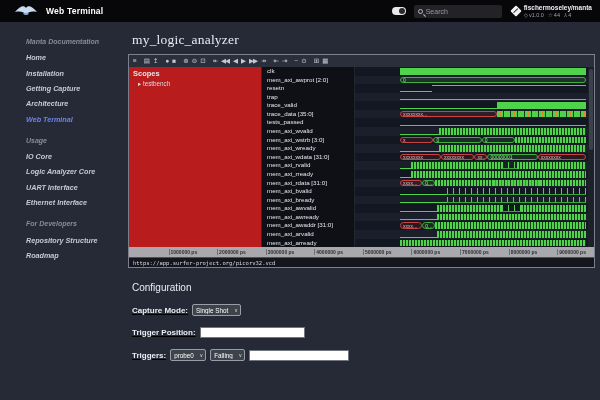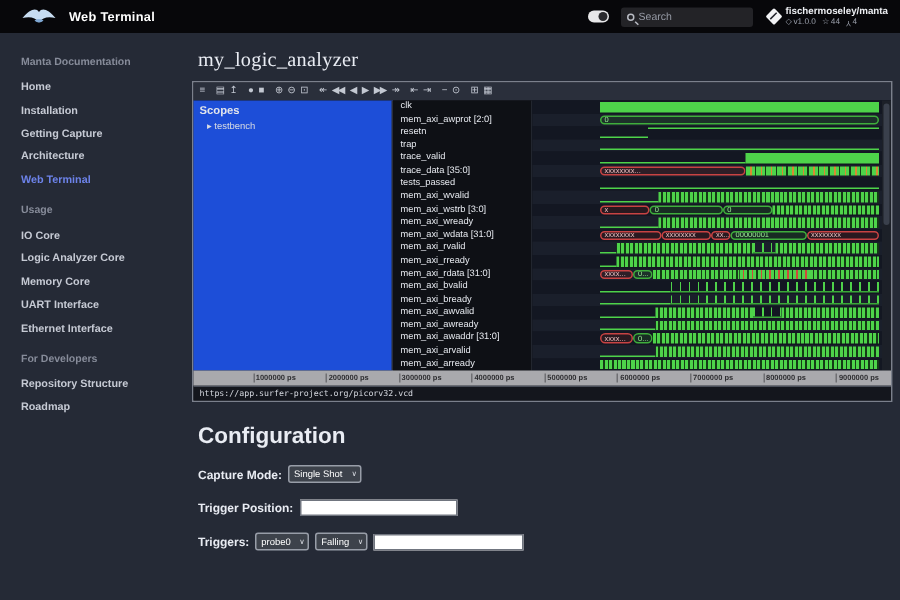--- a/index.html
+++ b/index.html
@@ -20,42 +20,42 @@
   .search-ph { color:#9599a4; font-size:7px; }
   .repo { display:flex; align-items:center; gap:4px; margin-left:10px; }
   .git-diamond { width:8px; height:8px; background:#f2f3f5; transform:rotate(45deg); border-radius:1px; position:relative; flex:none; }
   .git-diamond::after{ content:""; position:absolute; left:3px; top:1px; width:1px; height:6px; background:#20222a; }
   .repo-col { display:flex; flex-direction:column; line-height:1.25; }
   .repo-name { color:#eceef2; font-size:6.5px; font-weight:bold; }
   .repo-facts { color:#9ba0ac; font-size:5.5px; display:flex; gap:4px; }
   .repo-facts span { display:flex; gap:1px; align-items:center; }
 
   
-  .sidebar { position:absolute; top:22px; left:0; width:120px; bottom:0; padding:14px 6px 12px 14px; }
+  .sidebar { position:absolute; top:22px; left:12px; width:120px; bottom:0; padding:14px 6px 12px 14px;font-style:italic; }
   .nav-section-title { color:#878c9a; font-size:7px; font-weight:bold; margin:10px 0 5px 0; }
   .nav-section-title:first-child { margin-top:2px; }
   .nav-item { color:#c6cad4; font-size:7.2px; font-weight:bold; padding:3.2px 0; cursor:pointer; }
   .nav-item.active { color:#6d83ea; }
 
   
   .main { position:absolute; top:22px; left:120px; right:0; bottom:0; padding:8px 0 0 8px; }
   .page-title { color:#e9ecf3; font-size:13.5px; font-weight:normal; letter-spacing:.2px; margin:2px 0 0 4px;font-family:Liberation Serif, serif; }
   .actions { display:flex; align-items:center; gap:6px; margin:13px 0 0 4px; }
   .btn { background:transparent; border:1px solid #3f5ecf; color:#7b93ee; font-size:7px; font-weight:bold;
          font-family:"Liberation Sans",sans-serif; border-radius:2px; padding:4px 13px; cursor:pointer; }
   .last-captured { color:#e9ecf3; font-size:7.5px; font-weight:bold; margin-left:4px; }
 
   
   .viewer { margin-top:6px; width:467px; height:214px; border:1px solid #7b808c; background:#0e1118;
             display:flex; flex-direction:column; }
   .wv-toolbar { height:12px; background:#2a2f3b; display:flex; align-items:center; gap:4px; padding:0 4px; flex:none; }
   .tb-icon { color:#c3c8d2; font-size:6.5px; line-height:12px; letter-spacing:-1px; cursor:pointer; white-space:nowrap; }
   .wv-body { flex:1; display:flex; min-height:0; }
 
-  .scopes-panel { width:133px; background:#1d4ed8; border-right:1px solid #2a2e38; display:flex; flex-direction:column; }
+  .scopes-panel { width:133px; background:#b91c1c; border-right:1px solid #2a2e38; display:flex; flex-direction:column; }
   .panel-title { color:#e2e5ec; font-size:7.5px; font-weight:bold; padding:2px 4px 1px 4px; }
   .scope-item { color:#d8dbe2; font-size:6.3px; padding:1px 0 0 9px; cursor:pointer; }
   .scopes-spacer { flex:1; }
   .vars-header { display:flex; align-items:center; gap:2px; padding:1px 3px; }
   .vars-title { color:#e2e5ec; font-size:7.5px; font-weight:bold; flex:none; }
   .filter-input { flex:1; min-width:0; background:#1b1e26; border:none; border-radius:2px; height:9px;
                   color:#cfd3da; font-size:5.3px; padding:0 2px; font-family:"Liberation Sans",sans-serif; }
   .filter-input::placeholder { color:#8a8f9b; }
   .v-icon { color:#b8bdc8; font-size:5.5px; cursor:pointer; flex:none; }
   .vars-empty { flex:1.2; }
@@ -82,22 +82,22 @@
   .wv-scrollbar { position:absolute; top:0; right:0; width:6px; bottom:0; background:#1c2028; }
   .wv-scrollbar .thumb { position:absolute; top:2px; left:1px; width:4px; height:45%; border-radius:2px; background:#3a404c; }
 
   .timeline { height:10px; background:#a9a9ad; position:relative; flex:none; }
   .tick { position:absolute; top:1.5px; font-size:5px; color:#2d2d30; font-weight:bold; border-left:1px solid #6f6f73; padding-left:1px; white-space:nowrap; }
   .url-bar { height:10px; background:#14161d; border-top:1px solid #4a4f5a; color:#d6d9e0;
              font-size:5.5px; font-family:"DejaVu Sans Mono",monospace; display:flex; align-items:center; padding:0 4px; flex:none; }
 
   
   .config { margin:14px 0 0 4px; }
-  .config-title { color:#e9ecf3; font-size:15px; font-weight:bold; }
-  .cfg-row { display:flex; align-items:center; gap:4px; margin-top:11px; }
+  .config-title { color:#e9ecf3; font-size:10px; font-weight:normal; }
+  .cfg-row { display:flex; align-items:center; gap:4px; margin-top:11px;text-decoration:underline; }
   .cfg-label { color:#e9ecf3; font-size:8px; font-weight:bold; }
   .sel-wrap { position:relative; display:inline-flex; }
   select { appearance:none; -webkit-appearance:none; background:#3d424b; color:#fff; border:1px solid #989da8;
            border-radius:2px; font-size:6.3px; font-family:"Liberation Sans",sans-serif; padding:1.5px 11px 1.5px 3px; cursor:pointer; }
   .sel-wrap::after { content:"\2228"; position:absolute; right:3px; top:50%; transform:translateY(-52%); font-size:5px; color:#d8dbe2; pointer-events:none; }
   .txt-input { background:#fff; border:1px solid #70757f; height:11px; width:105px; font-size:6.5px; padding:0 2px;
                font-family:"Liberation Sans",sans-serif; }
 </style>
 </head>
 <body>
@@ -139,21 +139,20 @@
 <div class="sidebar">
     <div class="nav-section-title">Manta Documentation</div>
     <div class="nav-item">Home</div>
     <div class="nav-item">Installation</div>
     <div class="nav-item">Getting Capture</div>
     <div class="nav-item">Architecture</div>
     <div class="nav-item active">Web Terminal</div>
     <div class="nav-section-title">Usage</div>
     <div class="nav-item">IO Core</div>
     <div class="nav-item">Logic Analyzer Core</div>
-    <div class="nav-item">Memory Core</div>
     <div class="nav-item">UART Interface</div>
     <div class="nav-item">Ethernet Interface</div>
     <div class="nav-section-title">For Developers</div>
     <div class="nav-item">Repository Structure</div>
     <div class="nav-item">Roadmap</div>
   </div>
 
 <div class="main">
   <h1 class="page-title">my_logic_analyzer</h1>
 

